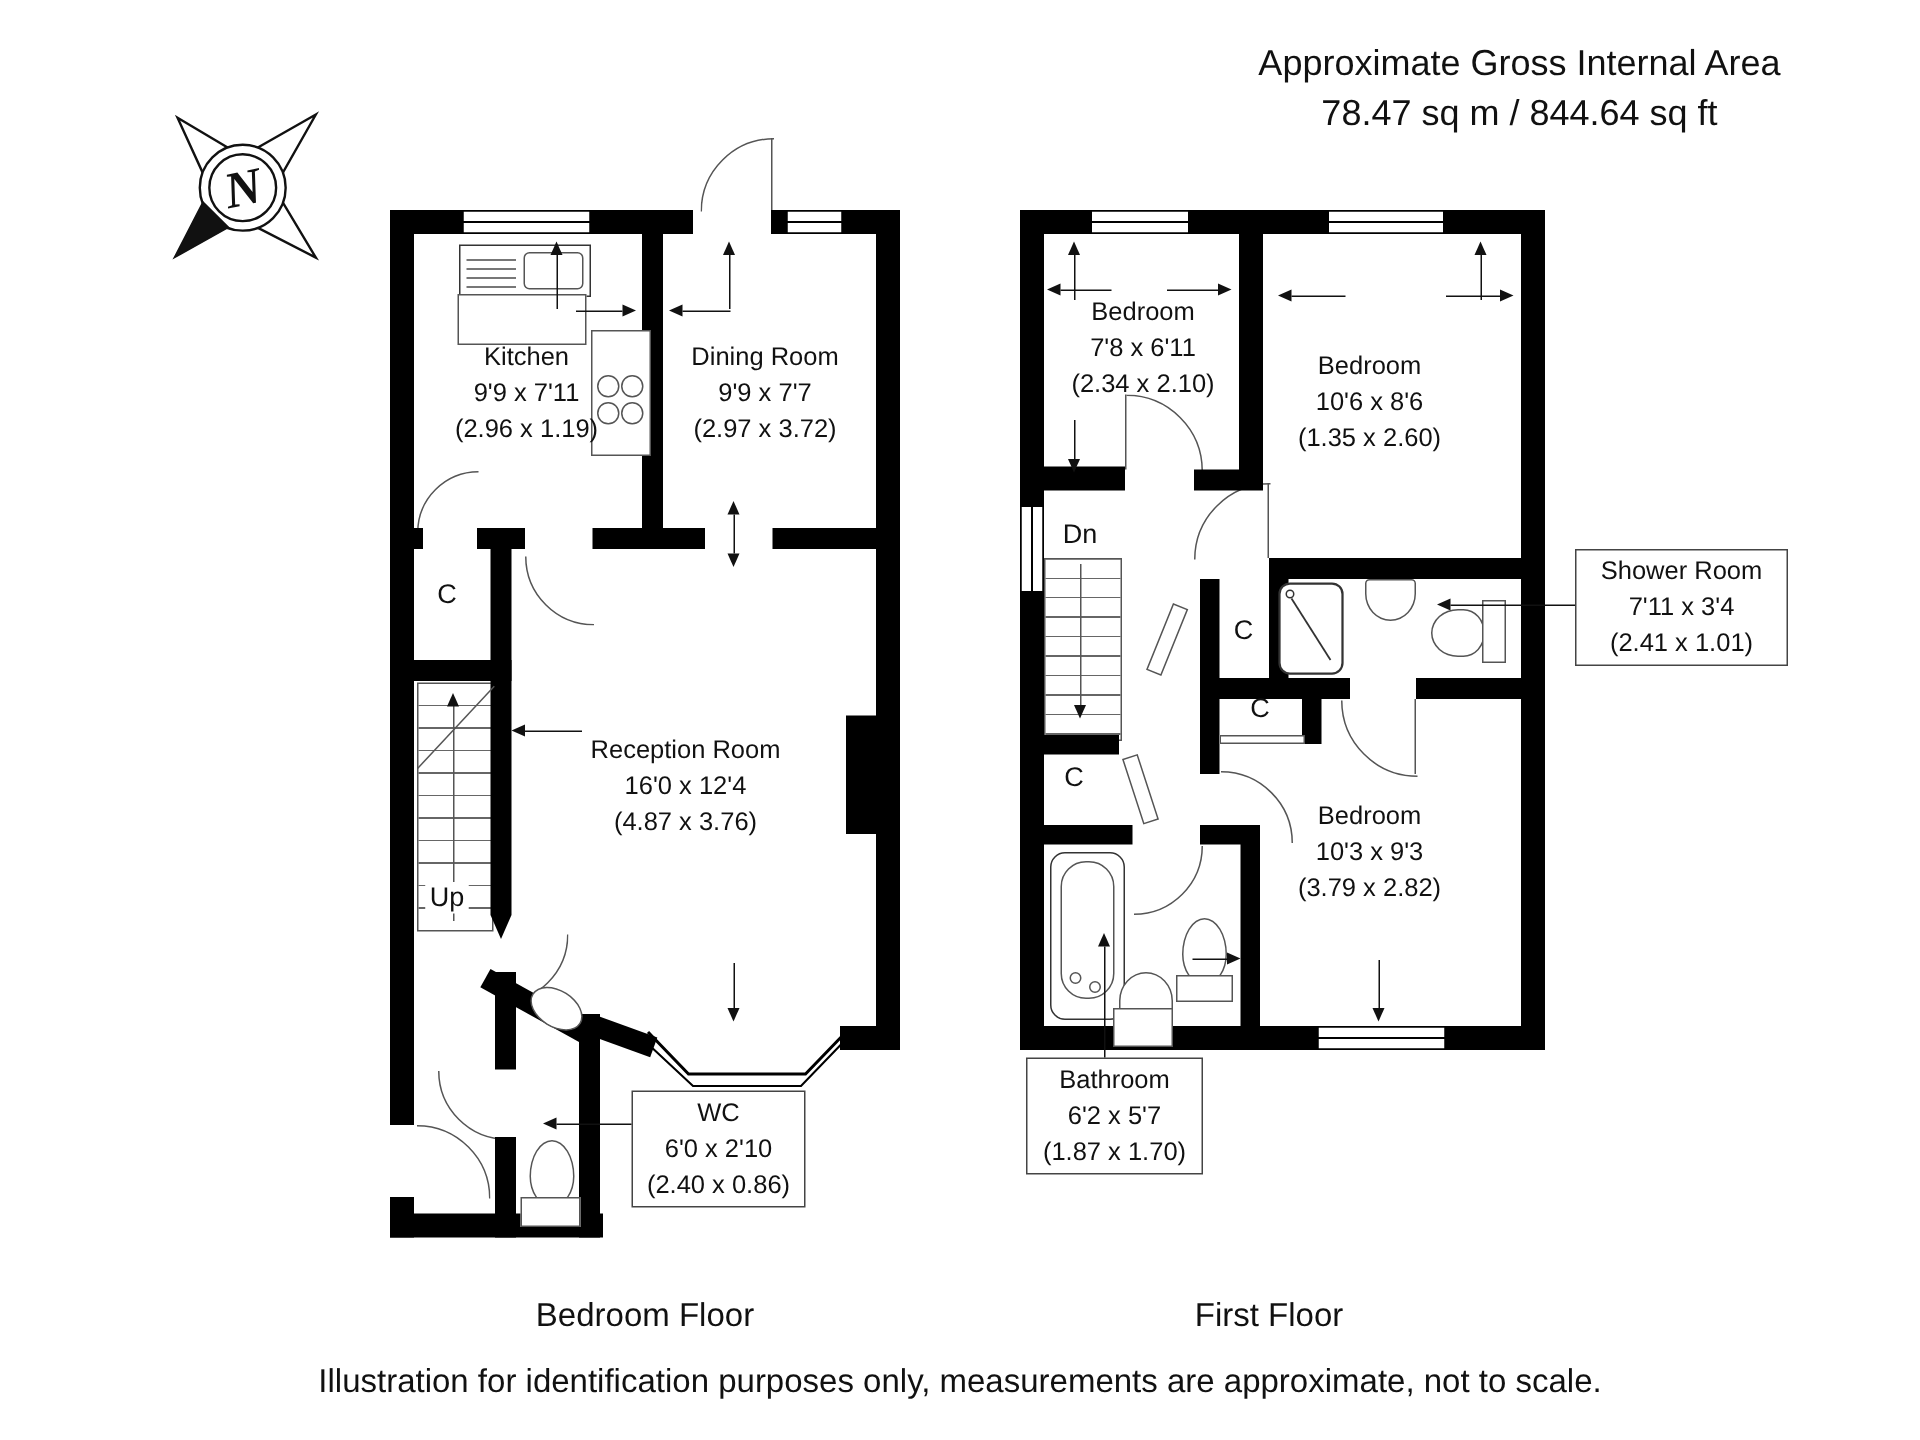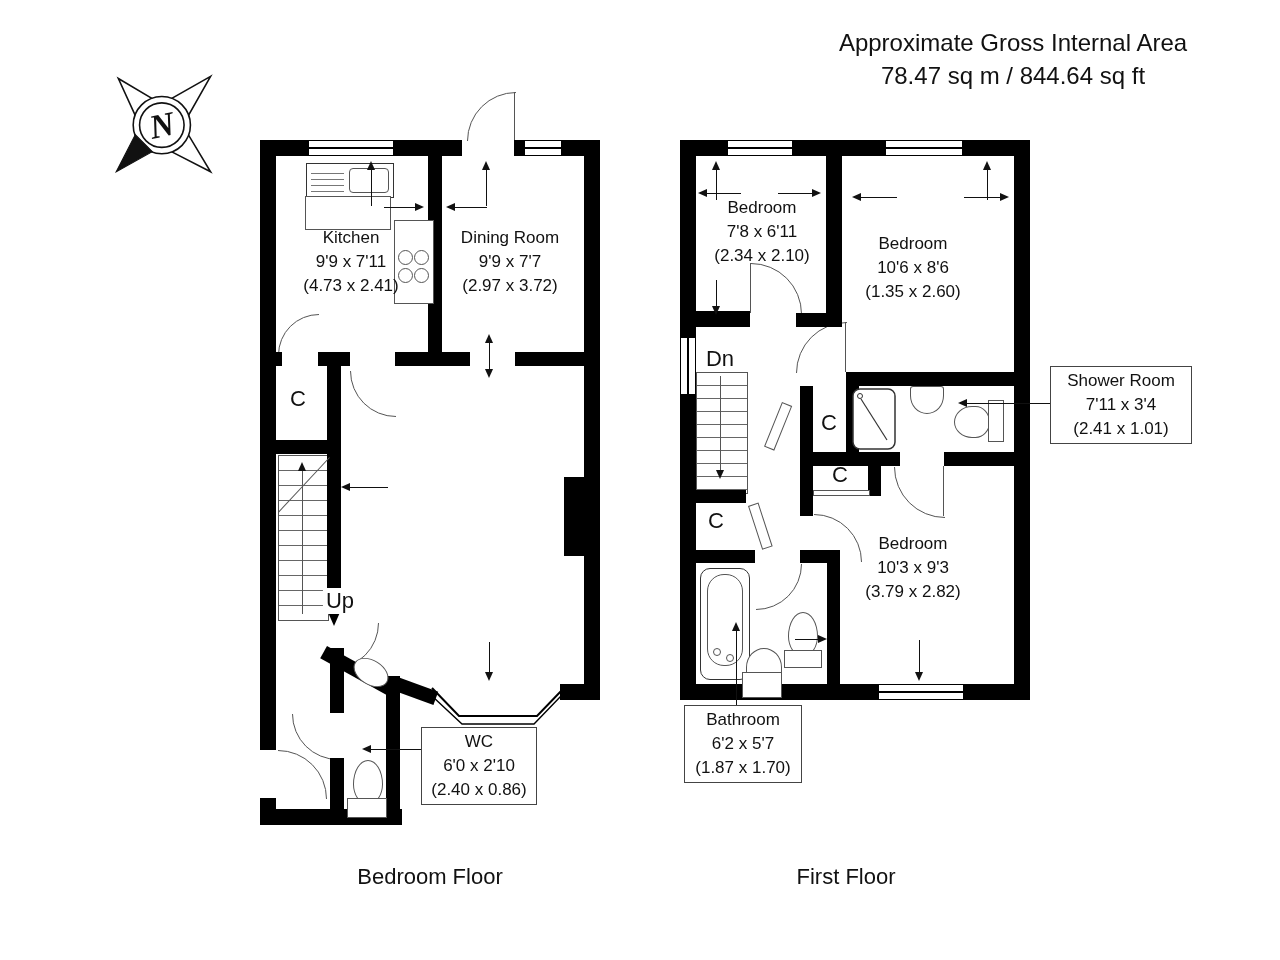--- a/index.html
+++ b/index.html
@@ -20,22 +20,22 @@
   .fix{position:absolute;border:1.5px solid #333;background:#fff;z-index:3;}
   .fix2{position:absolute;border:1px solid #555;background:#fff;z-index:3;}
   .stairs{position:absolute;border:1px solid #555;z-index:1;
           background:repeating-linear-gradient(to bottom,#fff 0 14px,#666 14px 15px);}
   .stairs2{position:absolute;border:1px solid #555;z-index:1;
           background:repeating-linear-gradient(to bottom,#fff 0 12px,#666 12px 13px);}
   .room-label{position:absolute;z-index:5;text-align:center;font-size:17px;line-height:24px;
           transform:translateX(-50%);white-space:nowrap;}
   .boxed{position:absolute;z-index:6;text-align:center;font-size:17px;line-height:24px;
           border:1px solid #444;background:#fff;padding:2px 6px;white-space:nowrap;}
-  .ann{position:absolute;z-index:5;font-size:22px;transform:translateX(-50%);white-space:nowrap;}
-  .onstair{background:#fff;padding:0 3px;margin-left:42px;}
+  .ann{position:absolute;z-index:5;font-size:18px;transform:translateX(-50%);white-space:nowrap;}
+  .onstair{background:#fff;padding:0 3px;}
   .ah{position:absolute;width:0;height:0;z-index:4;}
   .ah-up{border-left:4px solid transparent;border-right:4px solid transparent;border-bottom:9px solid #111;}
   .ah-down{border-left:4px solid transparent;border-right:4px solid transparent;border-top:9px solid #111;}
   .ah-left{border-top:4px solid transparent;border-bottom:4px solid transparent;border-right:9px solid #111;}
   .ah-right{border-top:4px solid transparent;border-bottom:4px solid transparent;border-left:9px solid #111;}
   .hdr{position:absolute;z-index:5;text-align:center;font-size:24px;line-height:33px;transform:translateX(-50%);white-space:nowrap;}
   .ftitle{position:absolute;z-index:5;font-size:22px;transform:translateX(-50%);white-space:nowrap;}
 </style>
 </head>
 <body>
@@ -113,26 +113,31 @@
 
   <div class="wall" style="left:395px;top:676px;width:46px;height:14px;transform:rotate(20deg);transform-origin:0 0;"></div>
   <svg style="position:absolute;left:425px;top:684px;z-index:3;" width="145" height="46" viewBox="0 0 145 46">
     <polyline points="7,4 34,32 112,32 139,4" fill="none" stroke="#000" stroke-width="2"></polyline>
     <polyline points="7,12 37,40 109,40 136,12" fill="none" stroke="#000" stroke-width="1.4"></polyline>
   </svg>
 
   <div class="room-label" style="left:351px;top:226px;">
     <div>Kitchen</div>
     <div>9'9 x 7'11</div>
-    <div>(4.73 x 2.41)</div>
+    <div>(2.96 x 1.19)</div>
   </div>
   <div class="room-label" style="left:510px;top:226px;">
     <div>Dining Room</div>
     <div>9'9 x 7'7</div>
     <div>(2.97 x 3.72)</div>
+  </div>
+  <div class="room-label" style="left:457px;top:488px;">
+    <div>Reception Room</div>
+    <div>16'0 x 12'4</div>
+    <div>(4.87 x 3.76)</div>
   </div>
   <div class="boxed" style="left:421px;top:727px;width:102px;">
     <div>WC</div>
     <div>6'0 x 2'10</div>
     <div>(2.40 x 0.86)</div>
   </div>
   <div class="dline" style="left:371px;top:749px;width:50px;height:1px;z-index:6;"></div>
   <div class="ah ah-left" style="left:362px;top:745px;z-index:6;"></div>
 
   <div class="dline" style="left:371px;top:170px;width:1px;height:36px;"></div>
@@ -260,14 +265,15 @@
   <div class="dline" style="left:861px;top:197px;width:36px;height:1px;"></div>
   <div class="dline" style="left:964px;top:197px;width:36px;height:1px;"></div>
   <div class="ah ah-right" style="left:1000px;top:193px;"></div>
   <div class="dline" style="left:795px;top:639px;width:24px;height:1px;"></div>
   <div class="ah ah-right" style="left:818px;top:635px;"></div>
   <div class="dline" style="left:919px;top:640px;width:1px;height:32px;"></div>
   <div class="ah ah-down" style="left:915px;top:672px;"></div>
 
   <div class="ftitle" style="left:430px;top:864px;">Bedroom Floor</div>
   <div class="ftitle" style="left:846px;top:864px;">First Floor</div>
+  <div class="ftitle" style="left:640px;top:908px;font-size:22px;">Illustration for identification purposes only, measurements are approximate, not to scale.</div>
 
 </div>
 
 </body></html>

